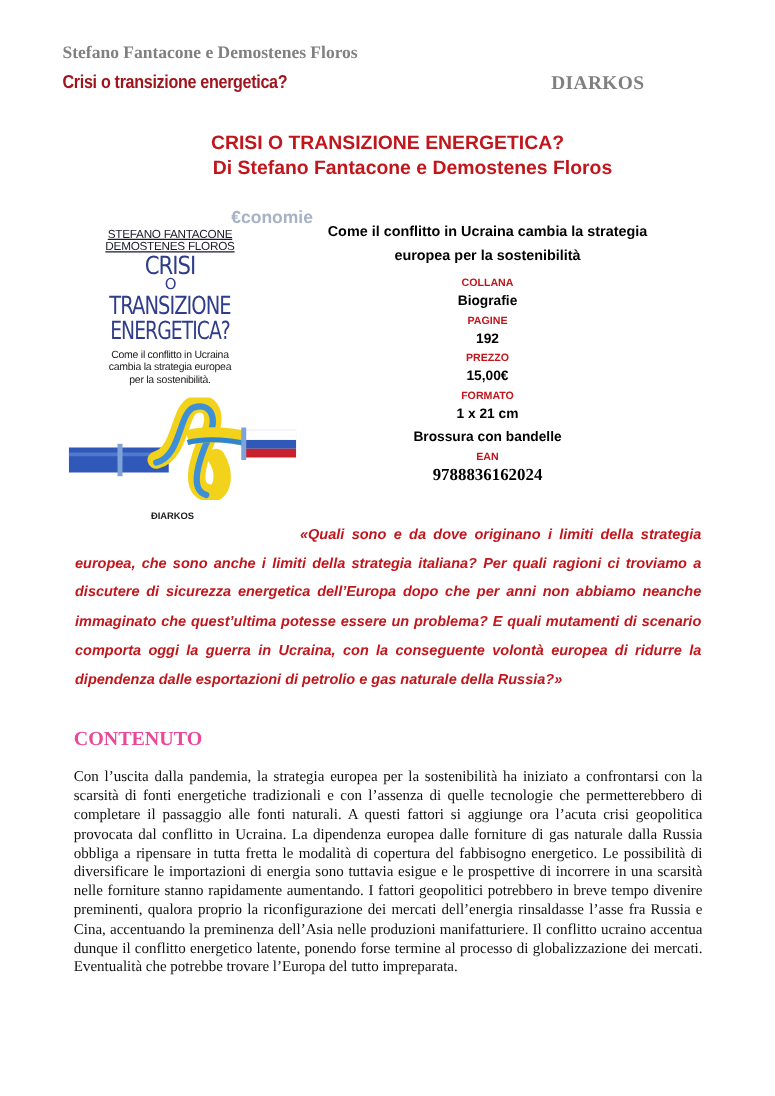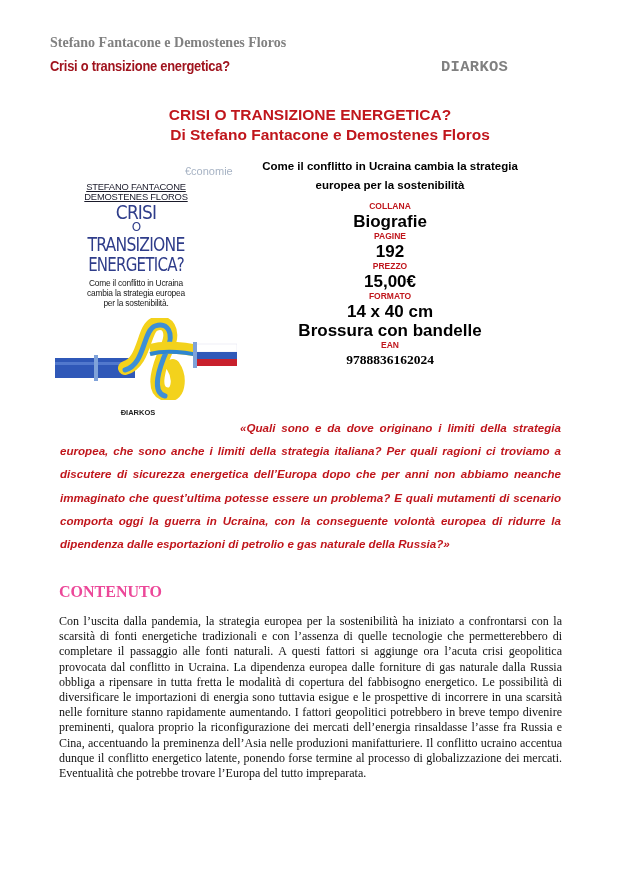--- a/index.html
+++ b/index.html
@@ -1,41 +1,41 @@
 <!DOCTYPE html>
 <html><head>
 <meta charset="utf-8">
 <style>
   html, body { margin: 0; padding: 0; background: #ffffff; }
   body { width: 620px; height: 877px; position: relative; overflow: hidden; font-family: "Liberation Serif", serif; }
   .hdr-authors { position: absolute; left: 50px; top: 35px; font-family: "Liberation Serif", serif; font-weight: bold; font-size: 14px; color: #808080; text-align: right; }
   .hdr-title { position: absolute; left: 50px; top: 57px; font-family: "DejaVu Sans", sans-serif; font-weight: bold; font-size: 13.5px; color: #a0141e; letter-spacing: -0.3px; transform: scaleX(0.86); transform-origin: left; font-family: "Liberation Sans Narrow", "Liberation Sans", sans-serif; font-size: 15px; }
-  .hdr-brand { position: absolute; left: 441px; top: 58px; font-family: Liberation Mono, monospace; font-weight: bold; font-size: 15.5px; color: #808080; letter-spacing: 0.3px; }
+  .hdr-brand { position: absolute; left: 441px; top: 58px; font-family: Liberation Serif, serif; font-weight: bold; font-size: 15.5px; color: #808080; letter-spacing: 0.3px; }
 
   .main-title { position: absolute; left: 0; width: 620px; top: 106px; text-align: center; font-family: "Liberation Sans", sans-serif; font-weight: bold; font-size: 15.5px; color: #c0161c; }
   .main-sub { position: absolute; left: 0; width: 620px; top: 126px; text-align: center; font-family: "Liberation Sans", sans-serif; font-weight: bold; font-size: 15.5px; color: #c0161c; padding-left: 20px; }
 
   
   .cover { position: absolute; left: 58px; top: 160px; width: 178px; height: 265px; }
-  .cover .series { position: absolute; left: 127px; top: 5px; font-family: "Liberation Sans", sans-serif; font-weight: normal; font-size: 11px; color: #a7b3c4; }
+  .cover .series { position: absolute; left: 127px; top: 5px; font-family: "Liberation Sans", sans-serif; font-weight: bold; font-size: 14px; color: #a7b3c4; }
   .cover .authors { position: absolute; left: 0; width: 156px; top: 22px; text-align: center; font-family: "Liberation Sans", sans-serif; font-size: 9.4px; line-height: 10px; color: #1a1a2a; letter-spacing: -0.2px; text-decoration: underline; }
   .cover .t1, .cover .t2, .cover .t3, .cover .t4 { position: absolute; left: 0; width: 156px; text-align: center; font-family: "DejaVu Sans", sans-serif; color: #2f3d8a; letter-spacing: -1px; }
   .cover .t1 { top: 40px; font-size: 20px; transform: scaleX(0.85); }
   .cover .t2 { top: 60px; font-size: 12px; }
   .cover .t3 { top: 72px; font-size: 20px; transform: scaleX(0.78); }
   .cover .t4 { top: 92px; font-size: 20px; transform: scaleX(0.75); }
   .cover .blurb { position: absolute; left: 0; width: 156px; top: 118px; text-align: center; font-family: "Liberation Sans", sans-serif; font-size: 8.4px; line-height: 10px; color: #1a1a1a; letter-spacing: -0.2px; }
   .cover svg { position: absolute; left: -3px; top: 158px; }
   .cover .pub { position: absolute; left: 0; width: 160px; top: 248px; text-align: center; font-family: "Liberation Sans", sans-serif; font-weight: bold; font-size: 7.5px; color: #222; }
 
   
   .info { position: absolute; left: 240px; width: 300px; top: 157px; text-align: center; font-family: "Liberation Sans", sans-serif; }
   .info .lbl { font-weight: bold; font-size: 8.5px; color: #c0161c; line-height: 11px; }
-  .info .val { font-weight: bold; font-size: 17px; color: #000; line-height: 19px; }
-  .info .val.multi { line-height: 19px; font-size: 11.5px; }
+  .info .val { font-weight: bold; font-size: 11px; color: #000; line-height: 19px; }
+  .info .val.multi { line-height: 19px; font-size: 11.5px; margin-top: 20px; }
   .info .gap { height: 6px; }
   .info .ean { font-family: "Liberation Serif", serif; font-weight: bold; font-size: 13.5px; color: #000; line-height: 17px; }
 
   .quote { position: absolute; left: 60px; width: 501px; top: 416px; font-family: Liberation Sans, sans-serif; font-style: italic; font-weight: bold; font-size: 11.6px; line-height: 23.2px; color: #c0161c; text-align: justify; text-indent: 180px; }
 
   .sec-title { position: absolute; left: 59px; top: 583px; font-family: "Liberation Serif", serif; font-weight: bold; font-size: 16px; color: #ec4899; }
   .body-text { position: absolute; left: 59px; width: 503px; top: 614px; font-family: "Liberation Serif", serif; font-size: 12px; line-height: 15.2px; color: #111; text-align: justify; }
 </style>
 </head>
 <body>
@@ -89,21 +89,21 @@
     <div>europea per la sostenibilità</div>
   </div>
   <div class="gap"></div>
   <div class="lbl">COLLANA</div>
   <div class="val">Biografie</div>
   <div class="lbl">PAGINE</div>
   <div class="val">192</div>
   <div class="lbl">PREZZO</div>
   <div class="val">15,00€</div>
   <div class="lbl">FORMATO</div>
-  <div class="val">14 x 40 cm</div>
+  <div class="val">1 x 21 cm</div>
   <div class="val">Brossura con bandelle</div>
   <div class="lbl">EAN</div>
   <div class="ean">9788836162024</div>
 </div>
 
 <div class="quote">«Quali sono e da dove originano i limiti della strategia europea, che sono anche i limiti della strategia italiana? Per quali ragioni ci troviamo a discutere di sicurezza energetica dell’Europa dopo che per anni non abbiamo neanche immaginato che quest’ultima potesse essere un problema? E quali mutamenti di scenario comporta oggi la guerra in Ucraina, con la conseguente volontà europea di ridurre la dipendenza dalle esportazioni di petrolio e gas naturale della Russia?»</div>
 
 <div class="sec-title">CONTENUTO</div>
 <div class="body-text">Con l’uscita dalla pandemia, la strategia europea per la sostenibilità ha iniziato a confrontarsi con la scarsità di fonti energetiche tradizionali e con l’assenza di quelle tecnologie che permetterebbero di completare il passaggio alle fonti naturali. A questi fattori si aggiunge ora l’acuta crisi geopolitica provocata dal conflitto in Ucraina. La dipendenza europea dalle forniture di gas naturale dalla Russia obbliga a ripensare in tutta fretta le modalità di copertura del fabbisogno energetico. Le possibilità di diversificare le importazioni di energia sono tuttavia esigue e le prospettive di incorrere in una scarsità nelle forniture stanno rapidamente aumentando. I fattori geopolitici potrebbero in breve tempo divenire preminenti, qualora proprio la riconfigurazione dei mercati dell’energia rinsaldasse l’asse fra Russia e Cina, accentuando la preminenza dell’Asia nelle produzioni manifatturiere. Il conflitto ucraino accentua dunque il conflitto energetico latente, ponendo forse termine al processo di globalizzazione dei mercati. Eventualità che potrebbe trovare l’Europa del tutto impreparata.</div>
 

